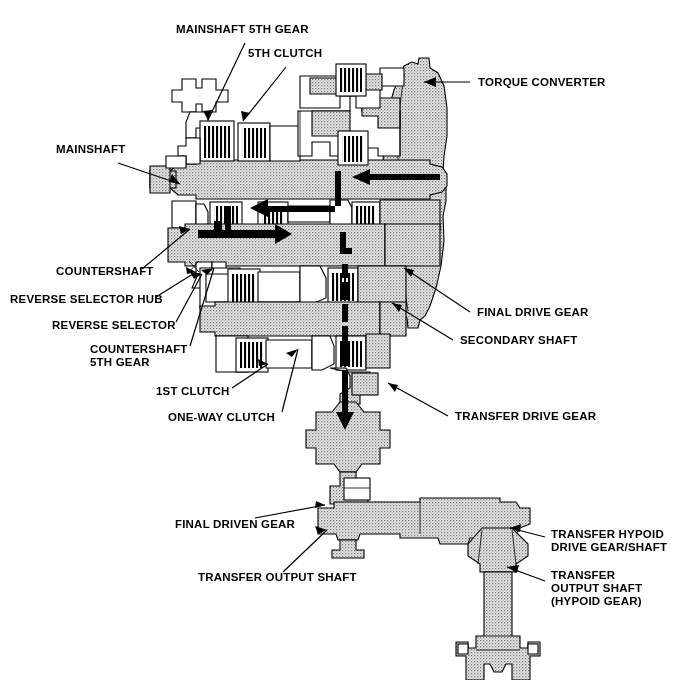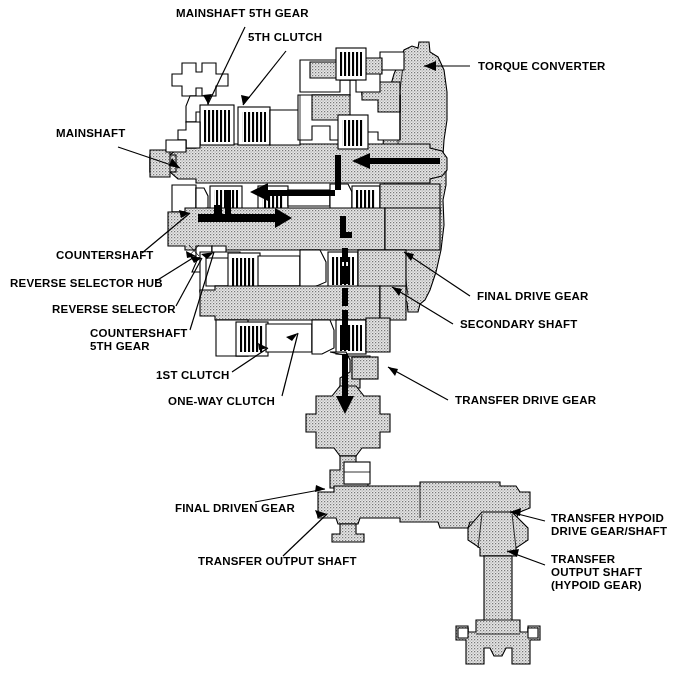--- a/index.html
+++ b/index.html
@@ -3,21 +3,21 @@
 <meta charset="utf-8">
 <title>Transmission Cutaway Diagram</title>
 <style>
   html,body{margin:0;padding:0;background:#fff;}
   body{
     width:676px;height:680px;
     font-family:"Liberation Sans", sans-serif;
     overflow:hidden;
     position:relative;
   }
-  #stage{position:absolute;left:0;top:0;width:676px;height:664px;}
+  #stage{position:absolute;left:0;top:16px;width:676px;height:664px;}
   svg#dia{display:block;width:676px;height:680px;}
   .lbl{
     font-family:"Liberation Sans", sans-serif;
     font-weight:bold;
     font-size:11.5px;
     fill:#000;
     letter-spacing:0.2px;
   }
   .lead{stroke:#000;stroke-width:1.2;fill:none;}
   .arrowhd{fill:#000;stroke:none;}

